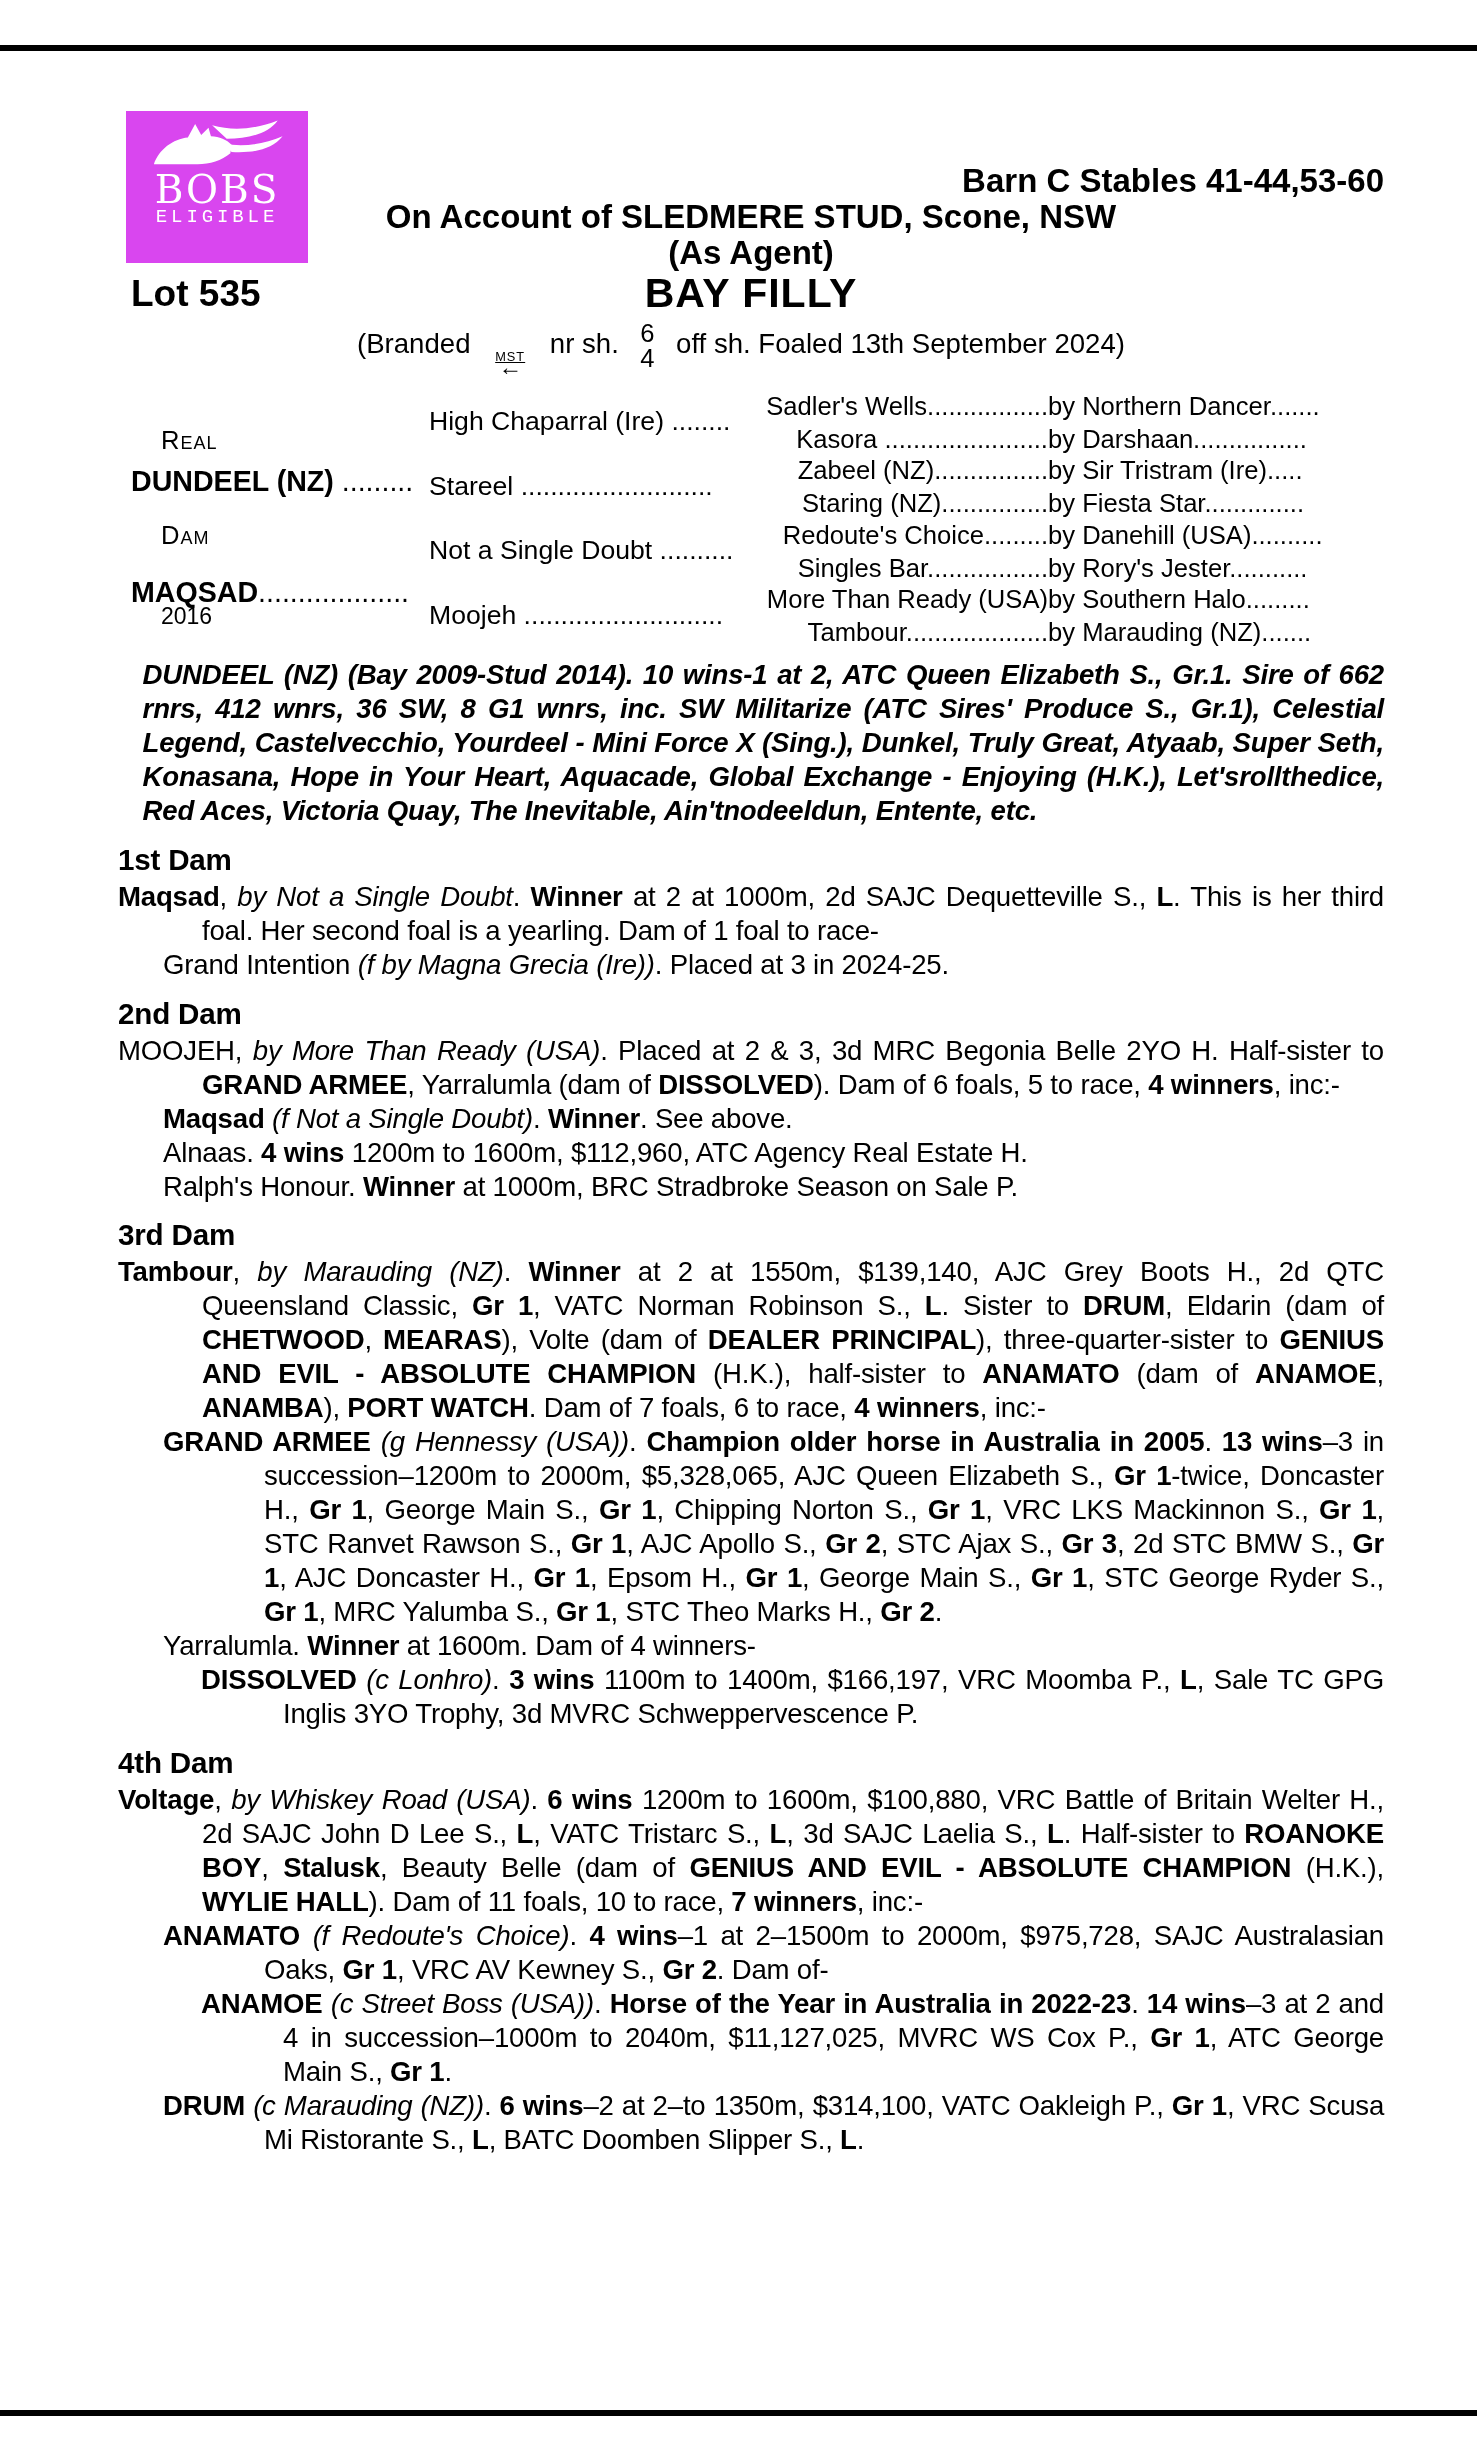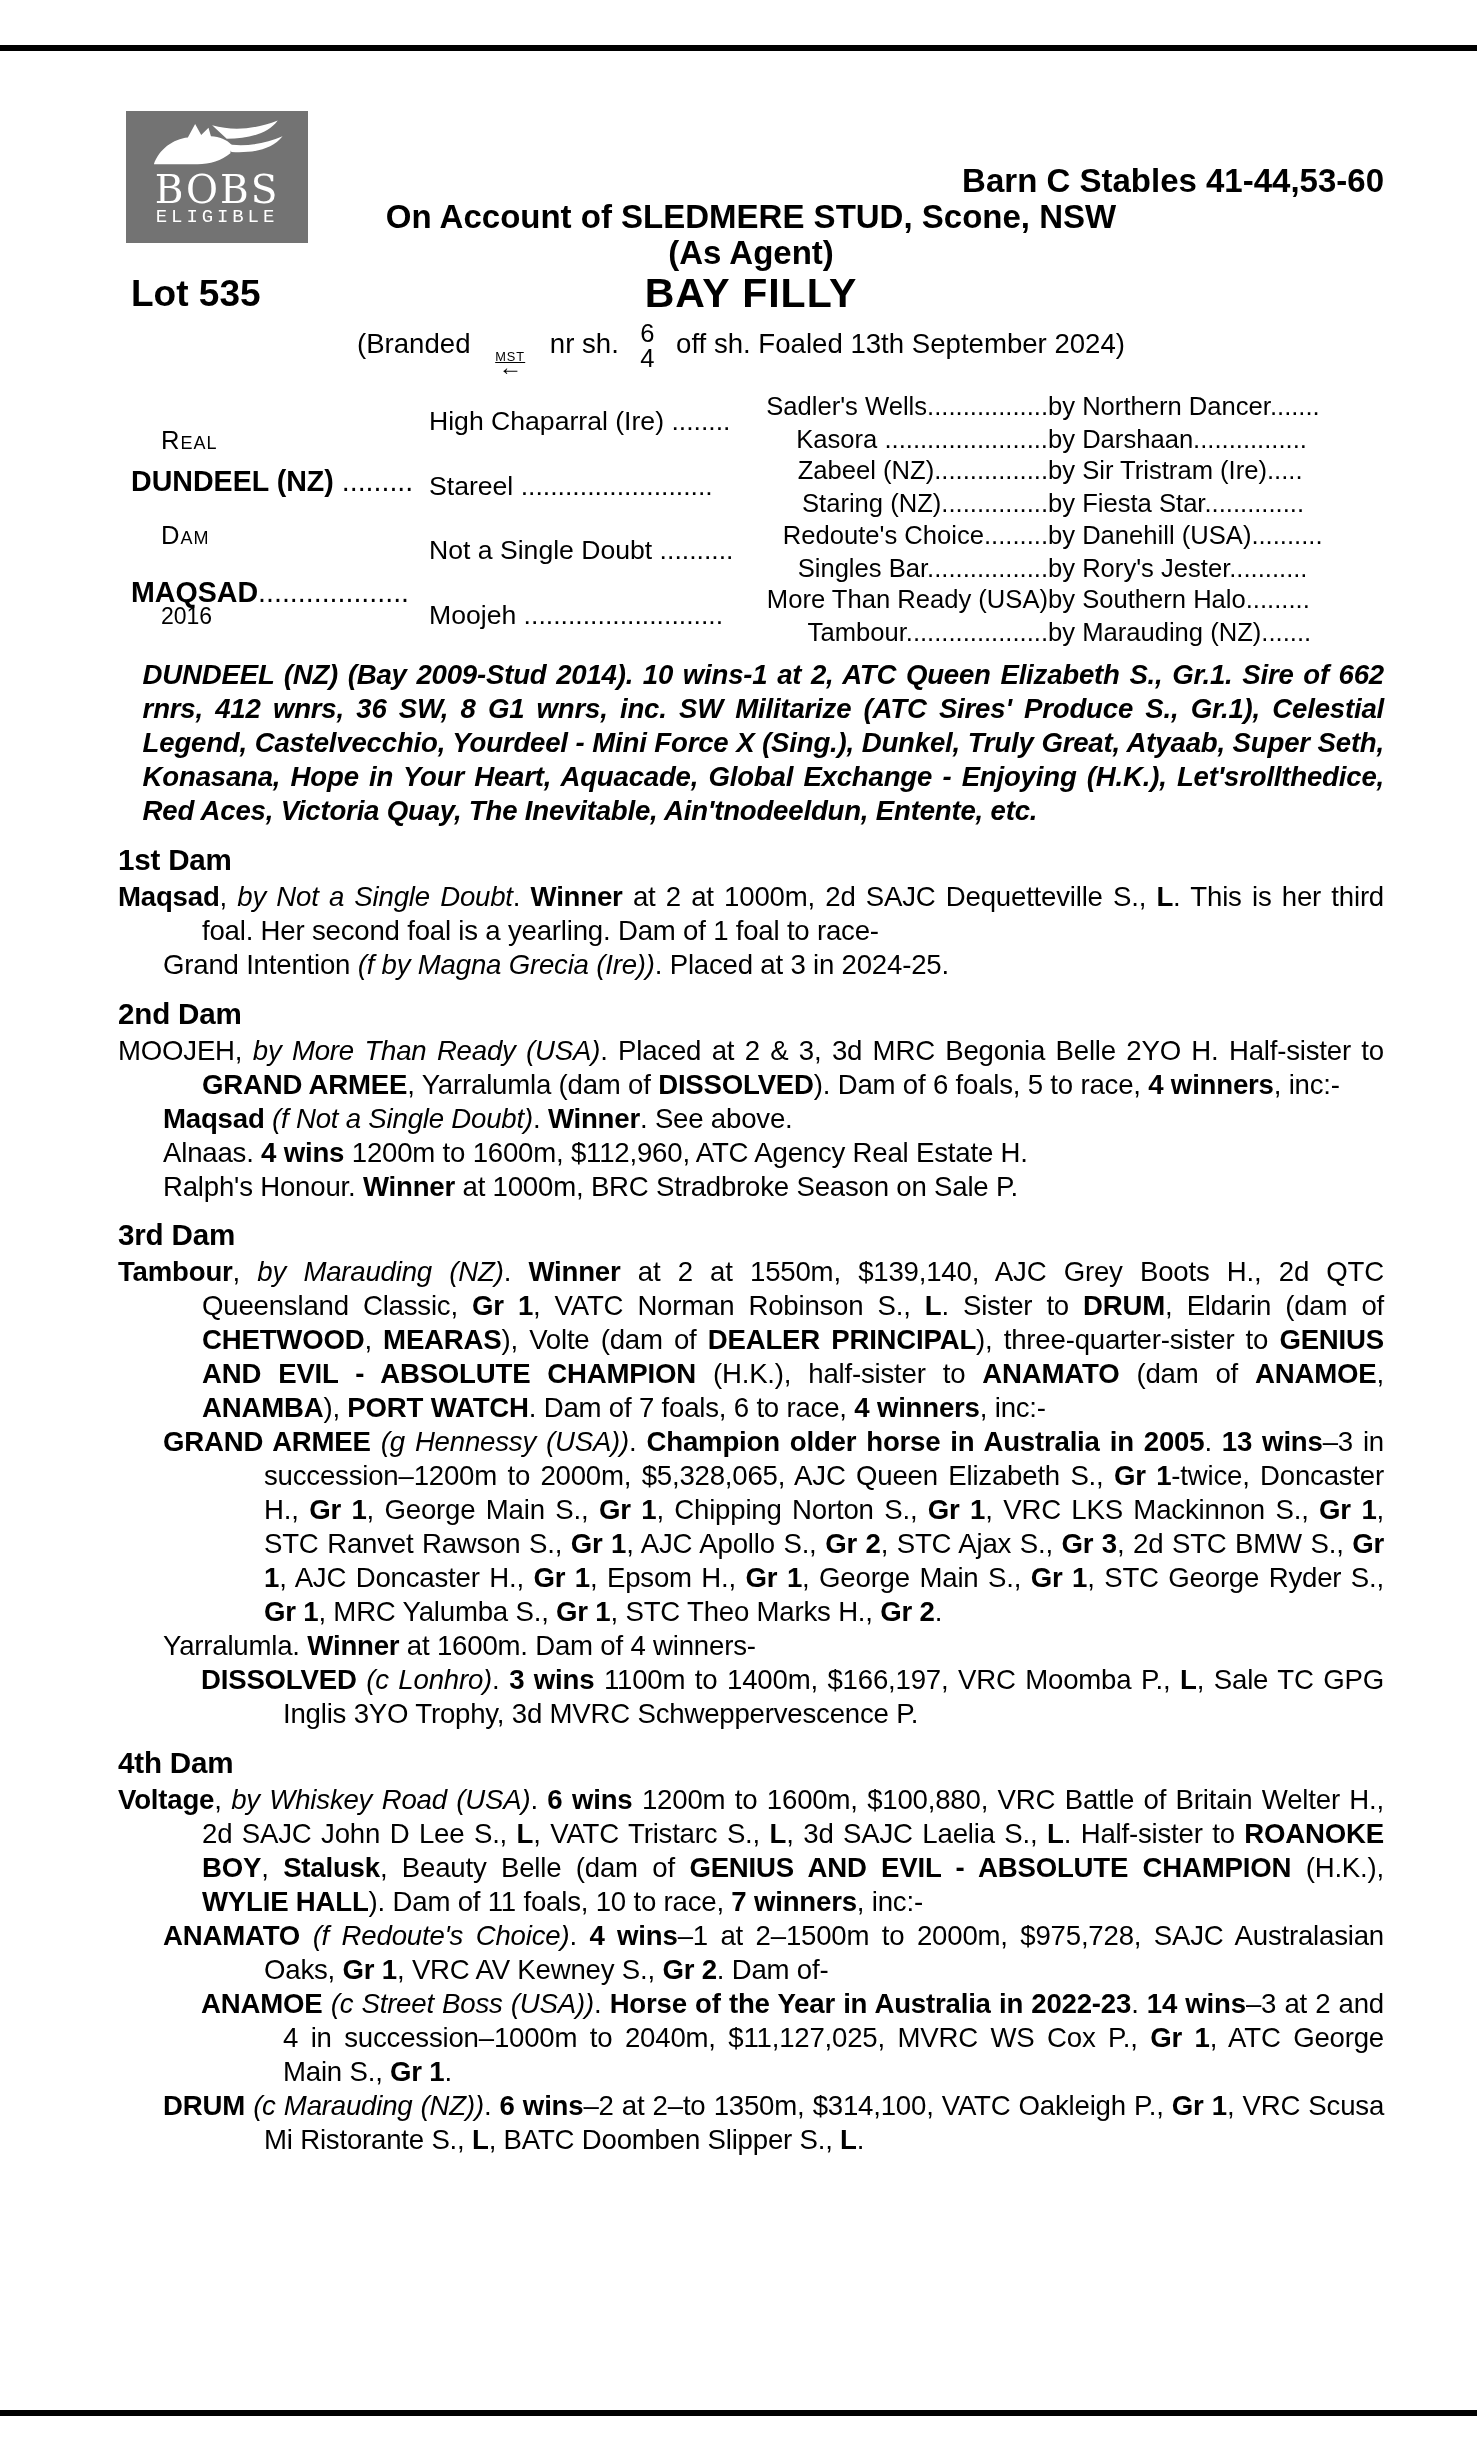--- a/index.html
+++ b/index.html
@@ -3,21 +3,21 @@
 <meta charset="utf-8">
 <style>
   html,body{margin:0;padding:0;background:#fff;}
   .page{position:relative;width:1478px;height:2463px;background:#ffffff;color:#000;
         font-family:"Liberation Sans",sans-serif;overflow:hidden;}
   .rule{position:absolute;left:0;right:0;height:5.9px;background:#000;}
   .rule-top{top:45px;}
   .rule-bottom{top:2410px;}
 
   
-  .logo{position:absolute;left:126px;top:111px;width:182px;height:132px;background:#737373;
+  .logo{position:absolute;left:126px;top:111px;width:182px;height:152px;background:#d946ef;
         color:#fff;text-align:center;}
   .logo svg{display:block;margin:6.9px auto 0 auto;}
   .logo-bobs{font-family:"DejaVu Serif",serif;font-size:39px;line-height:41px;letter-spacing:2px;}
   .logo-eligible{font-family:Liberation Mono, monospace;font-size:19px;line-height:15.8px;letter-spacing:3.9px;}
 
   
   .barn{position:absolute;right:94px;top:162px;font-weight:700;font-size:33px;white-space:nowrap;}
   .account{position:absolute;left:118px;width:1266px;top:198px;text-align:center;font-weight:700;font-size:33px;}
   .agent{position:absolute;left:118px;width:1266px;top:234px;text-align:center;font-weight:700;font-size:33px;}
   .lot{position:absolute;left:131px;top:273px;font-weight:700;font-size:37px;}

